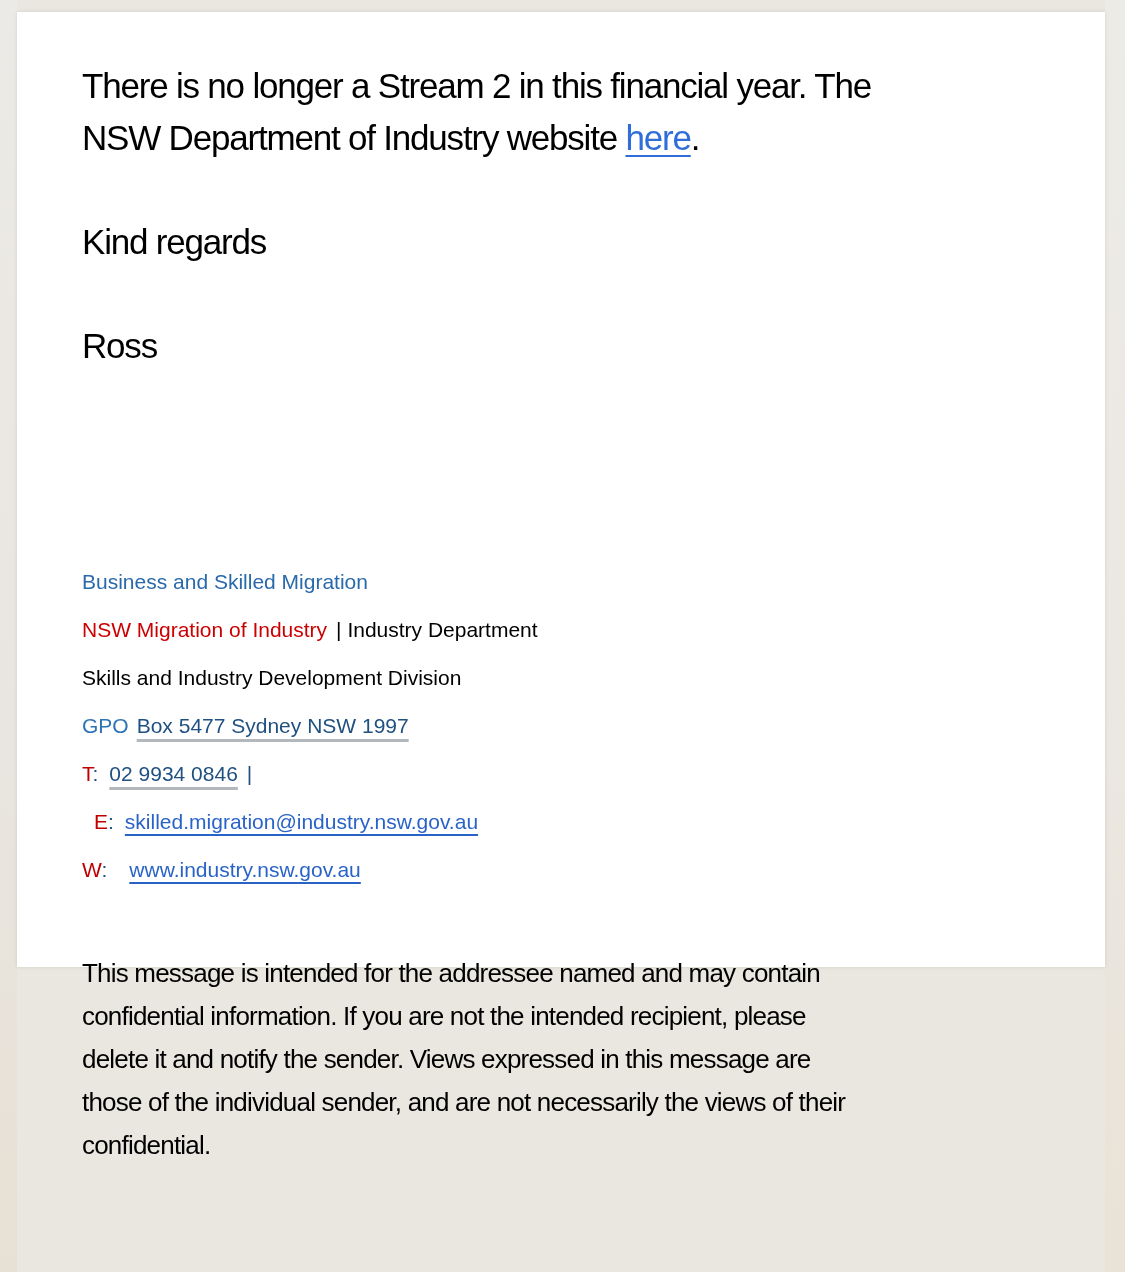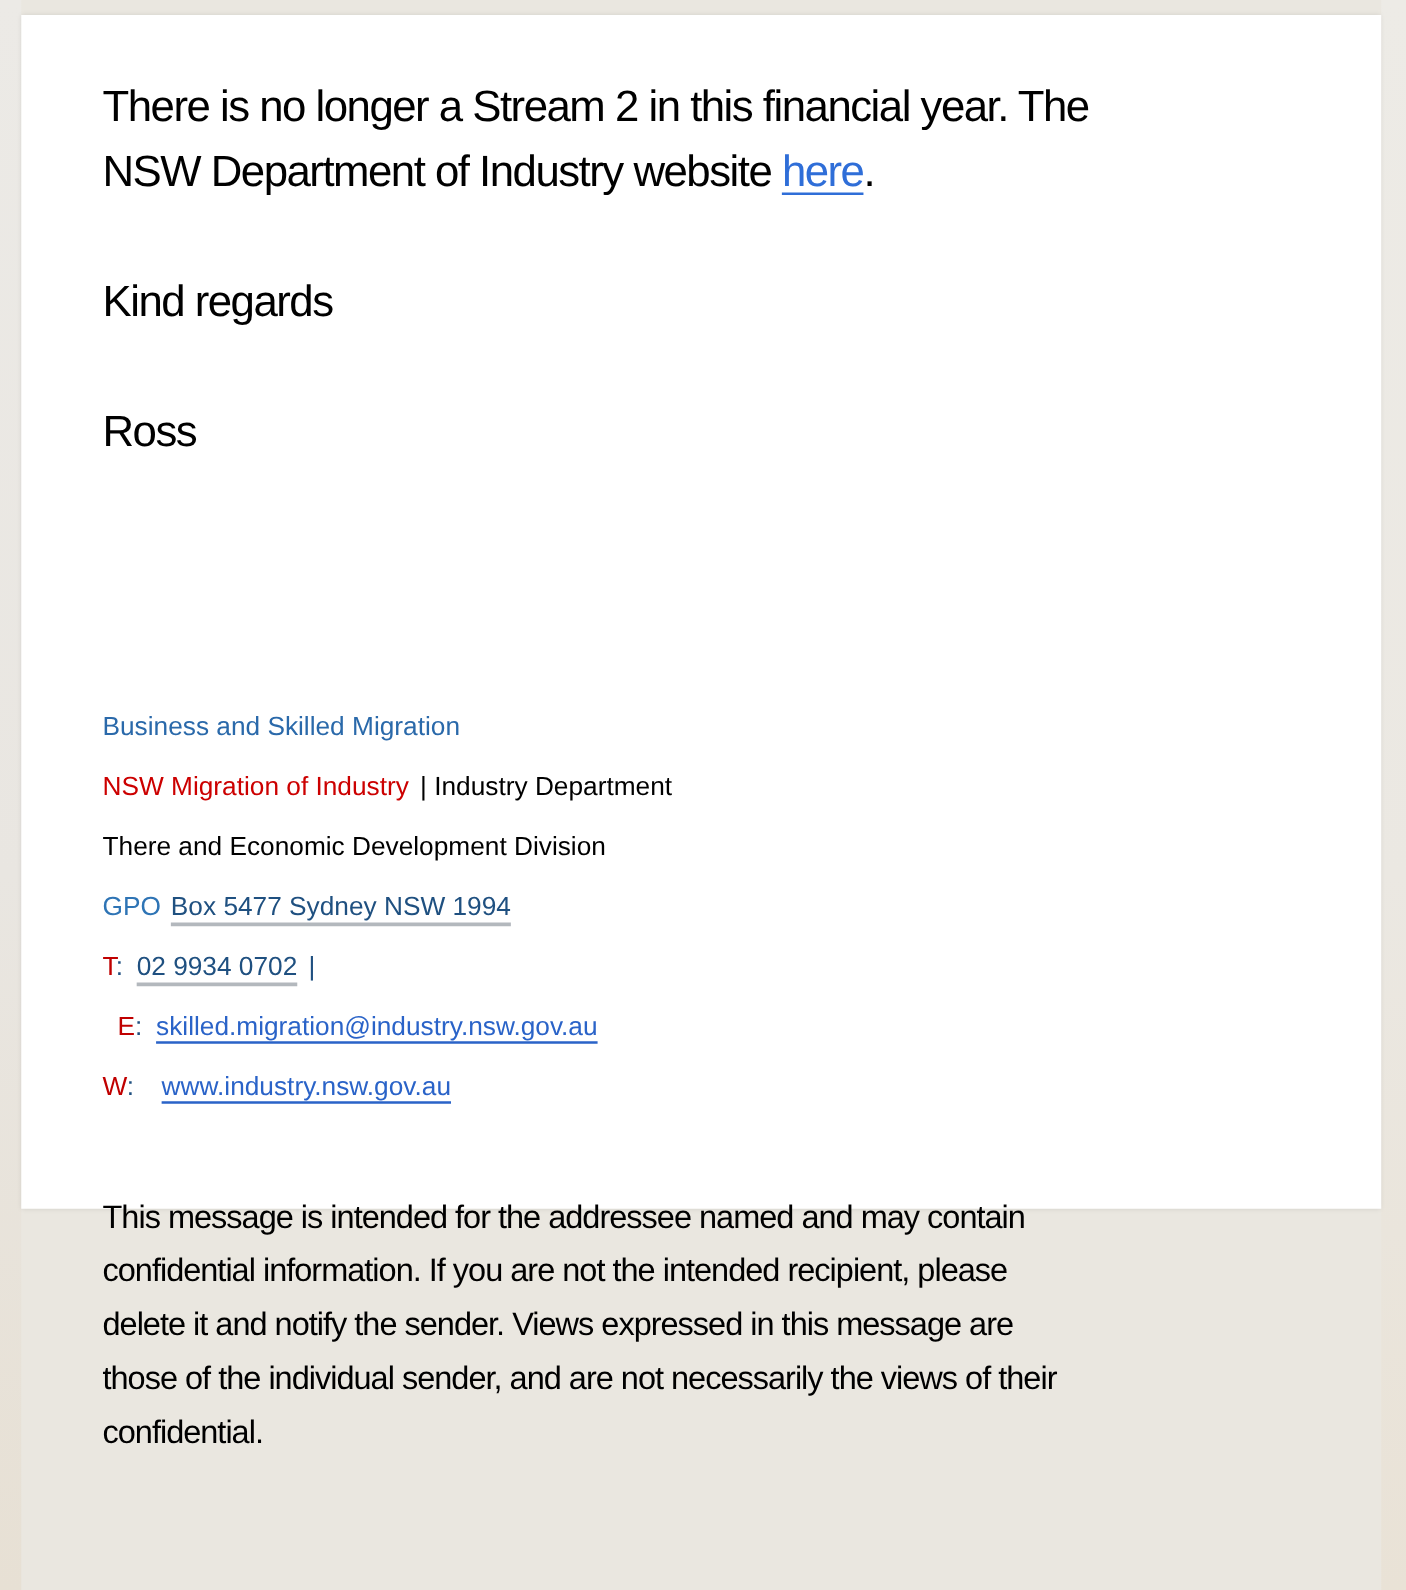--- a/index.html
+++ b/index.html
@@ -90,26 +90,26 @@
     </p>
     <p>Kind regards</p>
     <p class="sender">Ross</p>
   </div>
 
   <div class="sig">
     <div class="line org">Business and Skilled Migration</div>
     <div class="line">
       <span class="dept-red">NSW Migration of Industry</span><span class="dept-rest">| Industry Department</span>
     </div>
-    <div class="line">There and Economic Development Division</div>
+    <div class="line">Skills and Industry Development Division</div>
     <div class="line">
-      <span class="gpo">GPO</span><a class="addr-link">Box 5477 Sydney NSW 1994</a>
+      <span class="gpo">GPO</span><a class="addr-link">Box 5477 Sydney NSW 1997</a>
     </div>
     <div class="line">
-      <span class="lbl">T</span><span class="colon">:</span><a class="navy-link">02 9934 0702</a><span class="pipe">|</span>
+      <span class="lbl">T</span><span class="colon">:</span><a class="navy-link">02 9934 0846</a><span class="pipe">|</span>
     </div>
     <div class="line email-line">
       <span class="lbl">E</span><span class="colon">:</span><a class="bright-link">skilled.migration@industry.nsw.gov.au</a>
     </div>
     <div class="line">
       <span class="lbl">W</span><span class="colon colon-wide">:</span><a class="bright-link">www.industry.nsw.gov.au</a>
     </div>
   </div>
 
   <div class="disclaimer">

